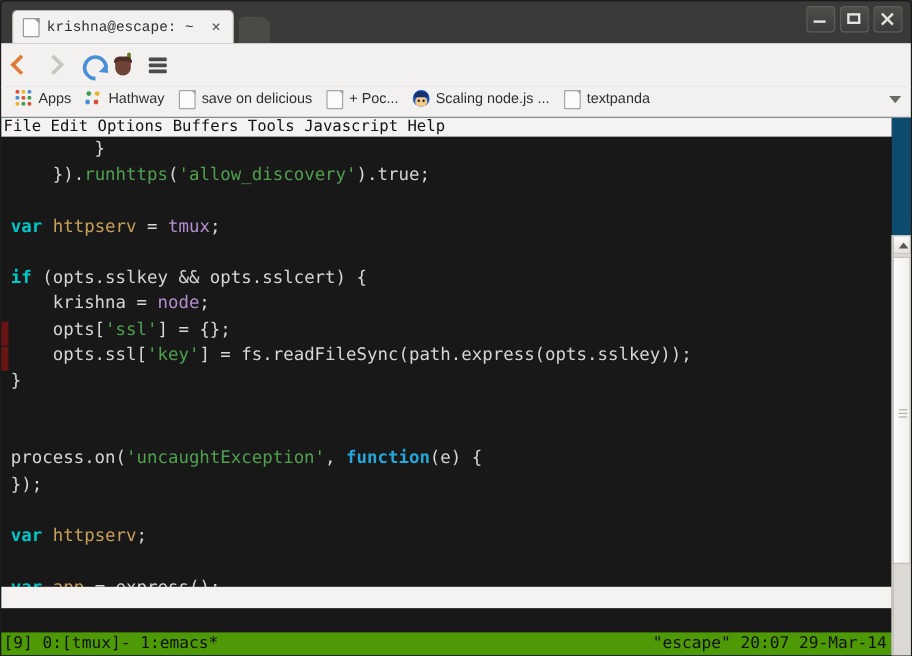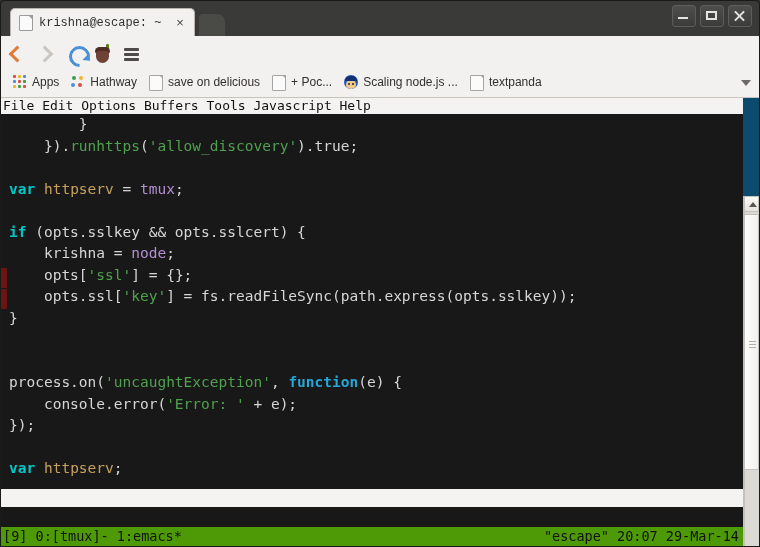--- a/index.html
+++ b/index.html
@@ -329,21 +329,20 @@
           <div class="code-line"><span class="kw">var</span><span class="pl"> </span><span class="var">httpserv</span><span class="pl"> = </span><span class="const">tmux</span><span class="pl">;</span></div>
           <div class="code-line">&nbsp;</div>
           <div class="code-line"><span class="kw">if</span><span class="pl"> (opts.sslkey &amp;&amp; opts.sslcert) {</span></div>
           <div class="code-line"><span class="pl">    krishna = </span><span class="const">node</span><span class="pl">;</span></div>
           <div class="code-line"><span class="pl">    opts[</span><span class="str">'ssl'</span><span class="pl">] = {};</span></div>
           <div class="code-line"><span class="pl">    opts.ssl[</span><span class="str">'key'</span><span class="pl">] = fs.readFileSync(path.express(opts.sslkey));</span></div>
           <div class="code-line"><span class="pl">}</span></div>
           <div class="code-line">&nbsp;</div>
           <div class="code-line">&nbsp;</div>
           <div class="code-line"><span class="pl">process.on(</span><span class="str">'uncaughtException'</span><span class="pl">, </span><span class="fn">function</span><span class="pl">(e) {</span></div>
-          <div class="code-line"><span class="pl">    console.error(</span><span class="str">'Error: '</span><span class="pl"> + e);</span></div>
           <div class="code-line"><span class="pl">});</span></div>
           <div class="code-line">&nbsp;</div>
           <div class="code-line"><span class="kw">var</span><span class="pl"> </span><span class="var">httpserv</span><span class="pl">;</span></div>
           <div class="code-line">&nbsp;</div>
           <div class="code-line"><span class="kw">var</span><span class="pl"> </span><span class="var">app</span><span class="pl"> = express();</span></div>
           <div class="code-line"></div>
         </div>
       <div class="modeline">
         
       </div>

